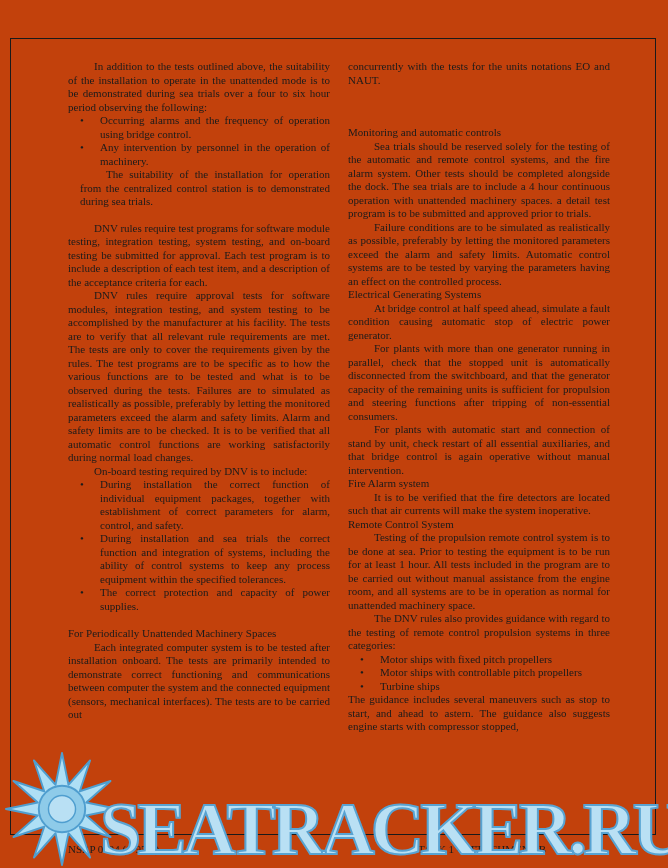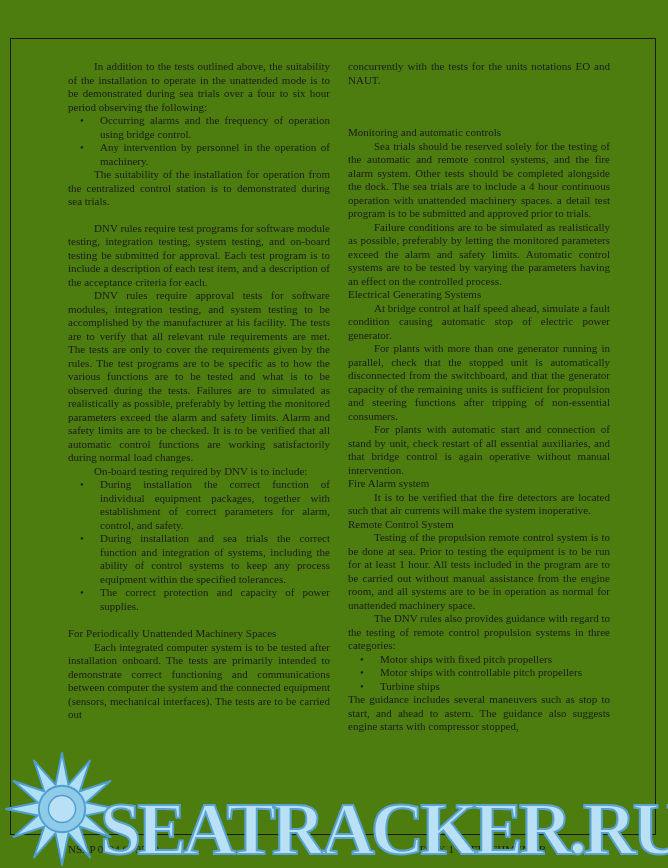--- a/index.html
+++ b/index.html
@@ -4,21 +4,21 @@
 <style>
   html, body {
     margin: 0;
     padding: 0;
     background: #f4f4f2;
   }
   .page {
     position: relative;
     width: 668px;
     height: 868px;
-    background: #4d7c0f;
+    background: #c2410c;
     overflow: hidden;
     font-family: "Liberation Serif", serif;
     color: #1b1b1b;
   }
   .frame {
     position: absolute;
     left: 10px;
     top: 38px;
     width: 646px;
     height: 797px;
@@ -41,20 +41,21 @@
   }
   .para {
     margin: 0;
     text-indent: 26px;
   }
   .para.no-indent {
     text-indent: 0;
   }
   .para.gap-after {
     margin-bottom: 13px;
+    margin-left: 12px;
   }
   .para.big-gap-after {
     margin-bottom: 39px;
   }
   .heading {
     margin: 0;
     text-indent: 0;
     text-align: left;
   }
   .heading.gap-before {

